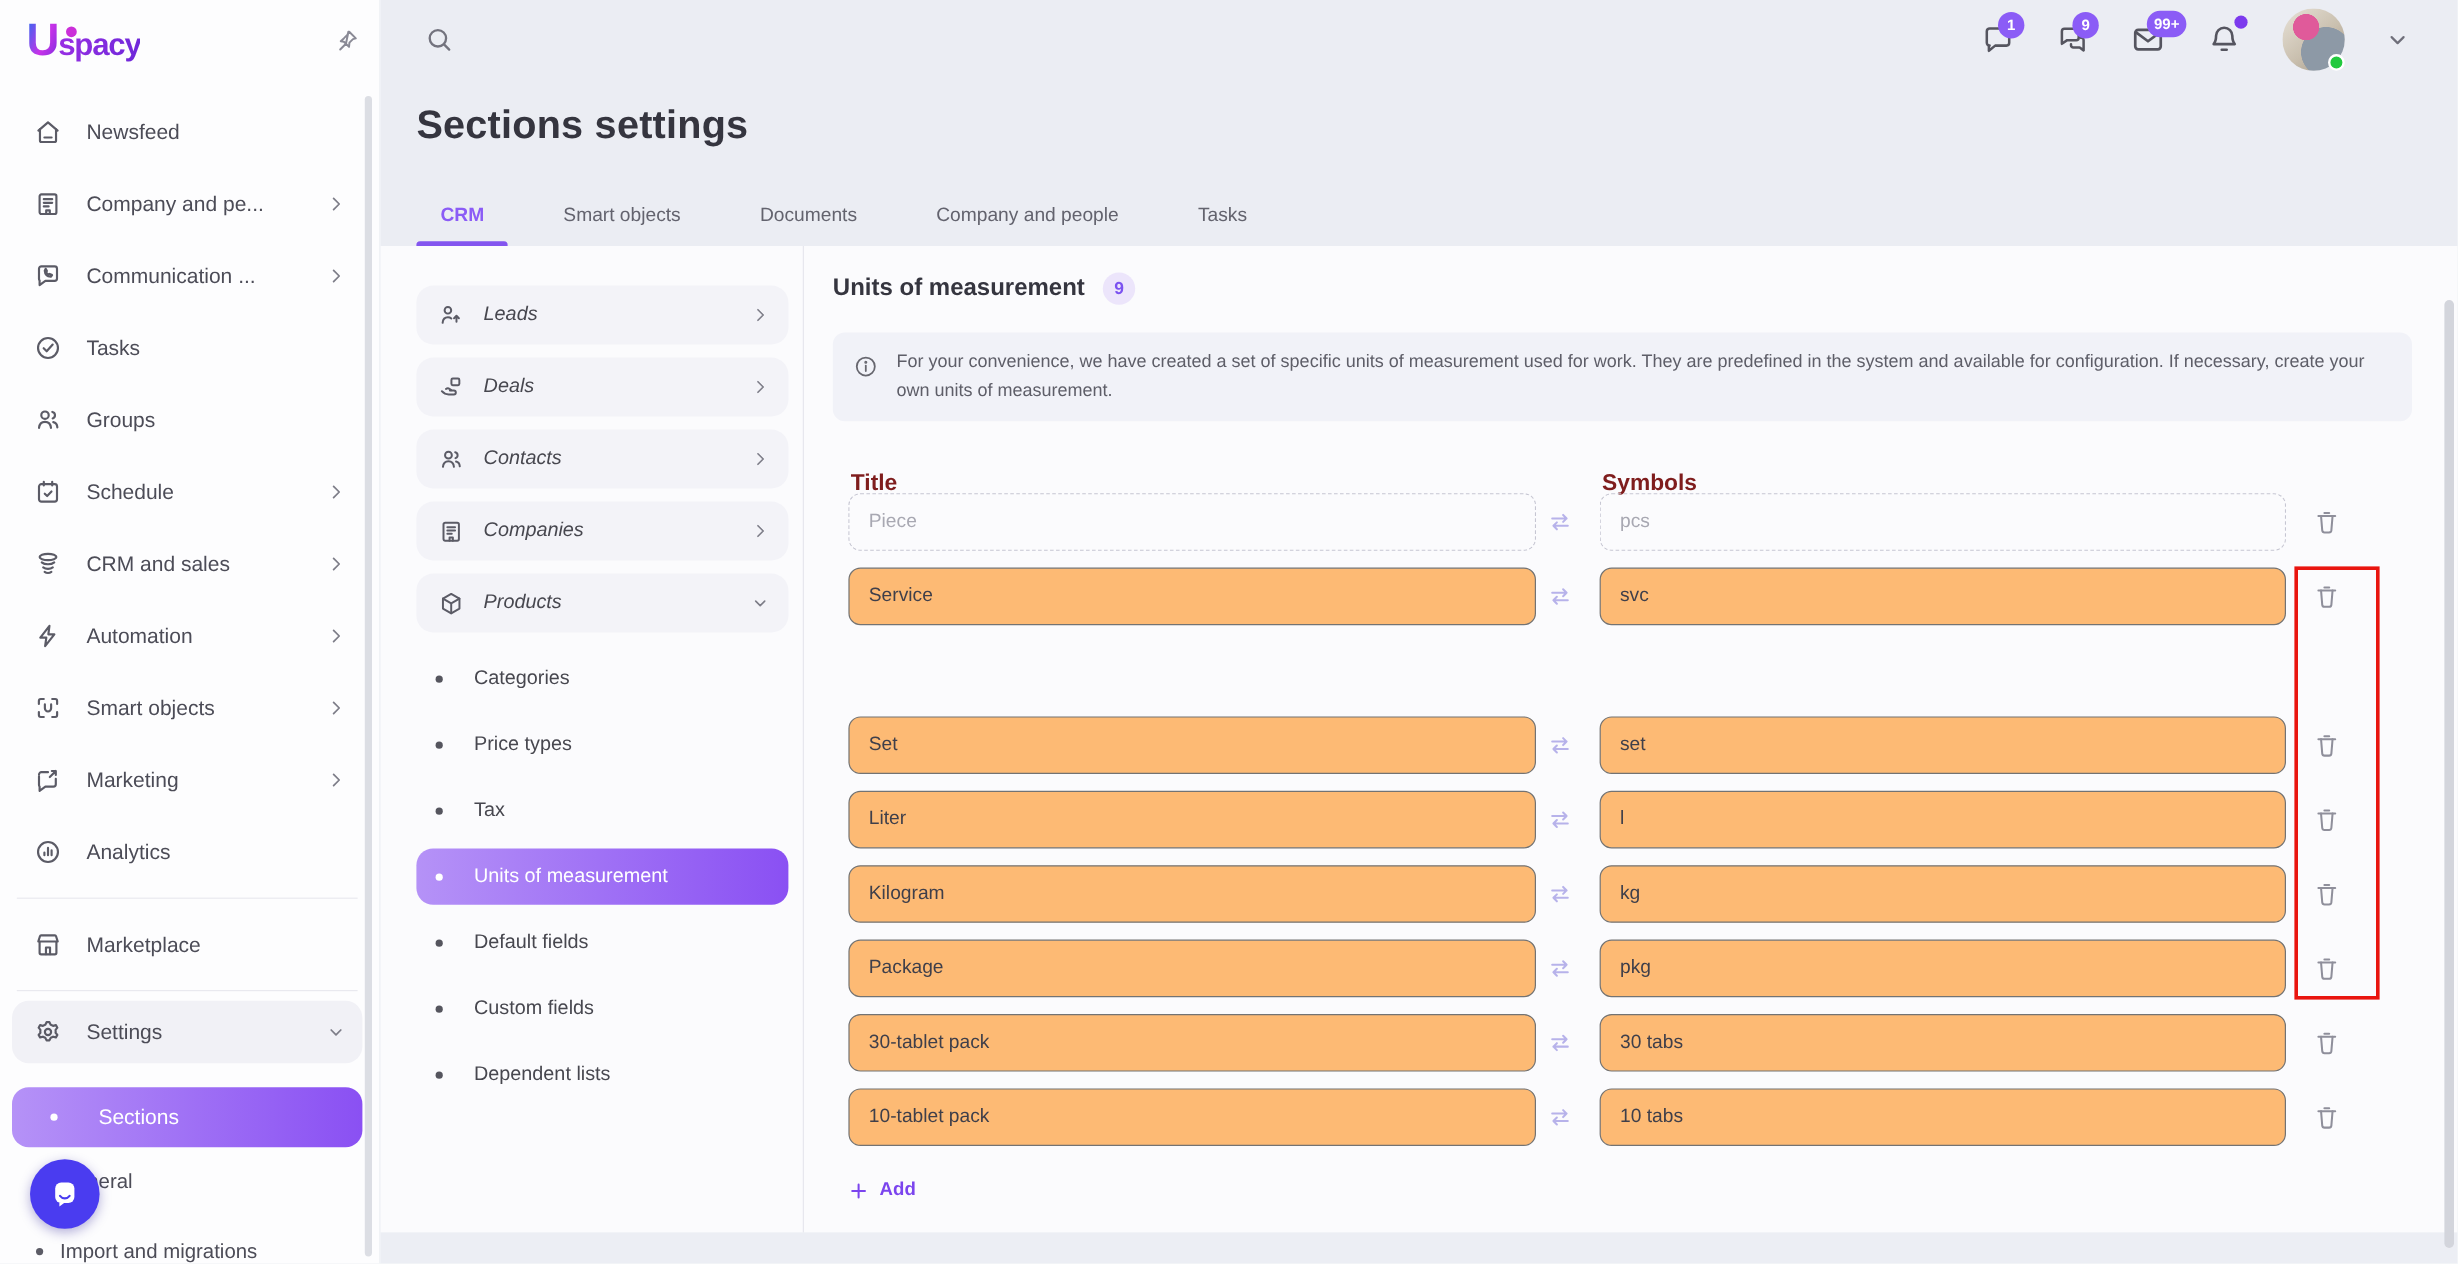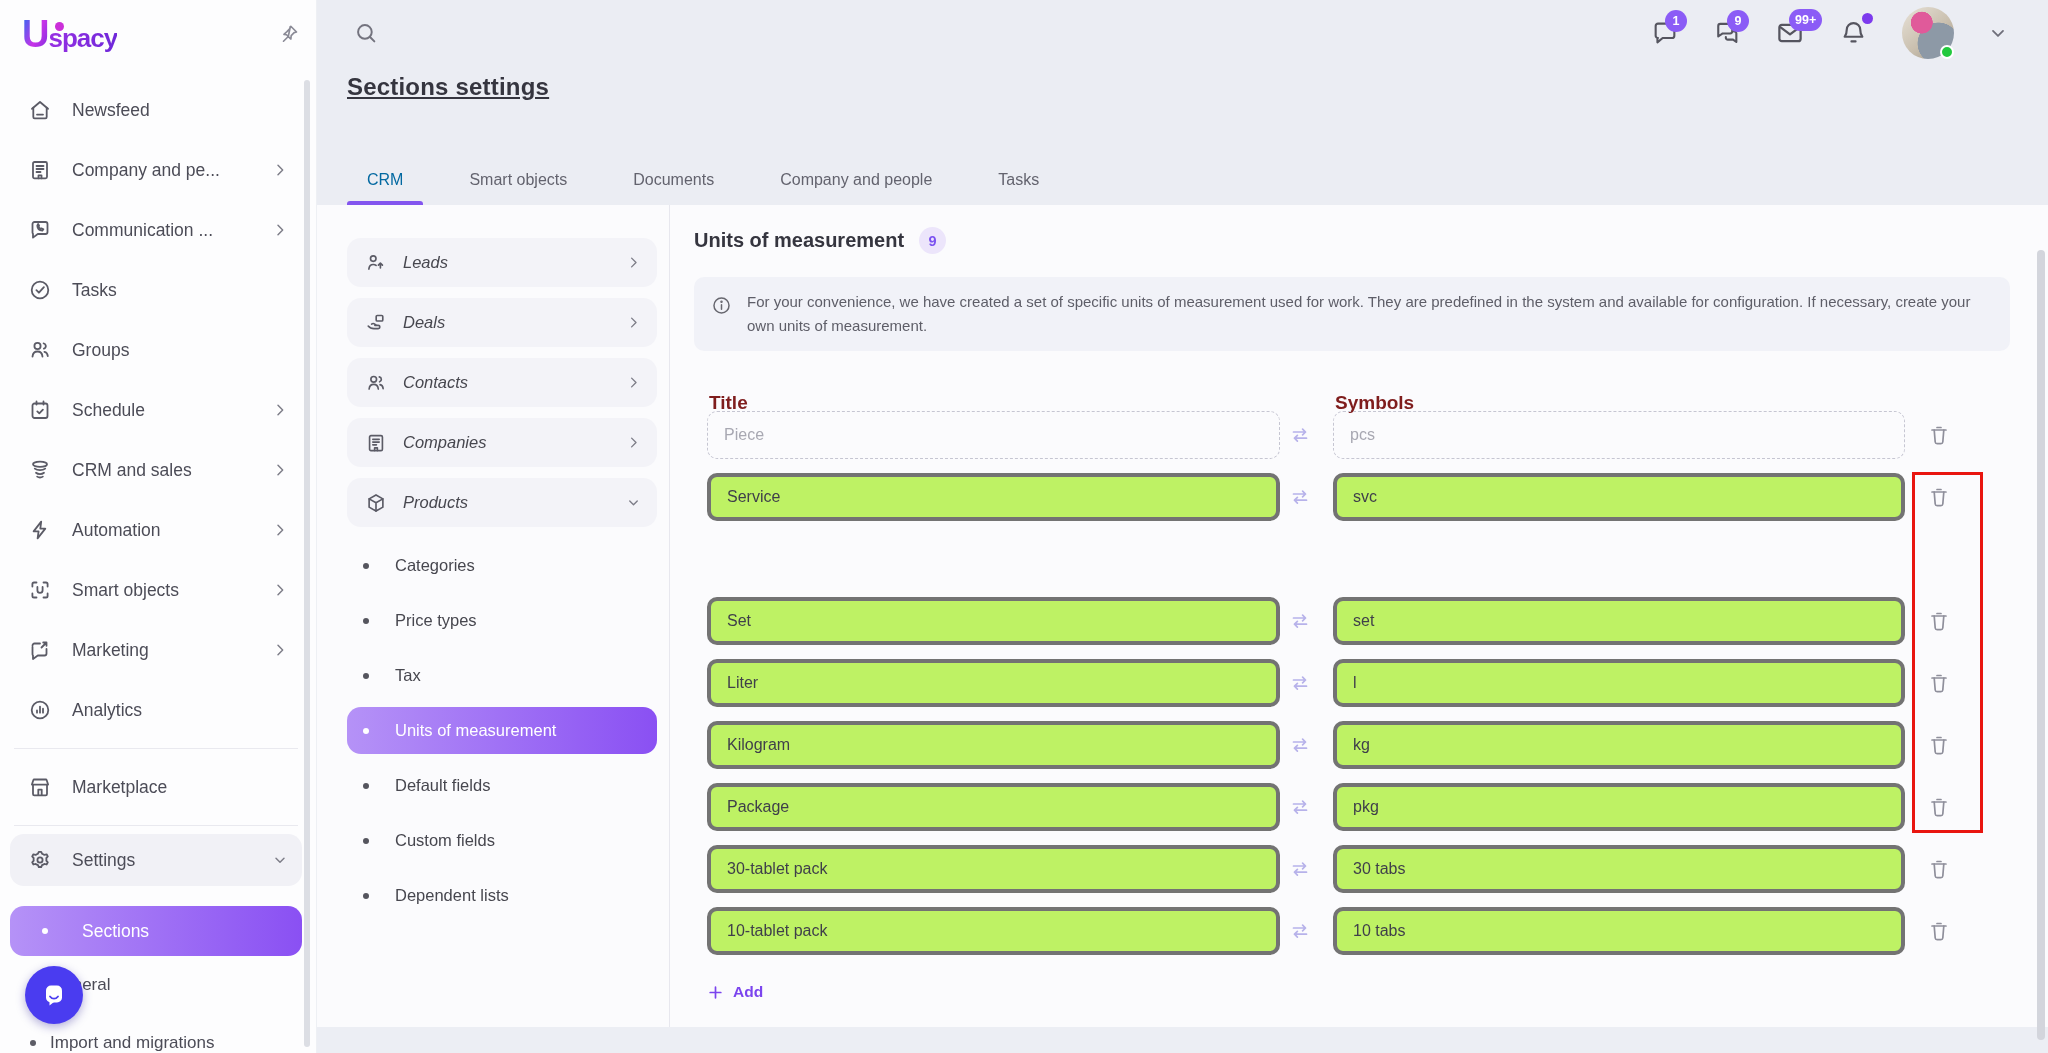--- a/index.html
+++ b/index.html
@@ -84,26 +84,26 @@
       linear-gradient(140deg,#e8e2d8 0%,#c9bfae 55%,#9d9486 100%);
   }
   .avatar-status {
     position:absolute; right:0px; bottom:0px; width:14px; height:14px; border-radius:50%;
     background:#22c93e; border:2.5px solid #ffffff;
   }
   .tb-caret { color:#6f6f7a; cursor:pointer; }
 
   
   .page-header { position:absolute; left:317px; right:0; top:65px; height:140px; background:#ebedf3; }
-  .page-title { position:absolute; left:30px; top:8px; font-size:24px; font-weight:700; color:#35353f; letter-spacing:.2px;text-decoration:underline; }
+  .page-title { position:absolute; left:30px; top:20px; font-size:33px; font-weight:700; color:#35353f; letter-spacing:.2px; }
   .tabs { position:absolute; left:30px; bottom:0; display:flex; gap:26px; }
   .tab {
     position:relative; padding:0 20px 16px 20px; font-size:16px; color:#63636e; cursor:pointer;
   }
-  .tab.active { color:#0369a1; font-weight:400; }
+  .tab.active { color:#8b5cf6; font-weight:700; }
   .tab.active::after {
     content:""; position:absolute; left:0; right:0; bottom:0; height:4px;
     border-radius:3px 3px 0 0; background:#8355ef;
   }
 
   
   .content-card { position:absolute; left:317px; right:0; top:205px; height:822px; background:#fbfbfd; }
   .vdivider { position:absolute; left:352px; top:0; bottom:0; width:1px; background:#e7e7ee; }
 
   
@@ -143,22 +143,22 @@
   }
   .info-box .i-icon { color:#67676f; margin-top:5px; flex:0 0 21px; }
   .info-box p { font-size:15px; line-height:1.6; color:#5e5e68; }
 
   .col-header { position:absolute; top:187px; font-size:19px; font-weight:700; color:#7f1d1d; }
   .col-header.title { left:15px; }
   .col-header.symbols { left:641px; }
 
   .unit-row { position:absolute; left:0; width:1316px; height:48px; }
   .unit-input {
-    position:absolute; top:0; height:48px; border:4px solid #737373; border-radius:10px;
-    background:#bef264; padding:0 16px; font-size:16px; color:#3f3f4a;
+    position:absolute; top:0; height:48px; border:1px solid #737373; border-radius:10px;
+    background:#fdba74; padding:0 16px; font-size:16px; color:#3f3f4a;
     font-family:"Liberation Sans", sans-serif; outline:none;
   }
   .unit-input.title-in { left:13px; width:573px; }
   .unit-input.symbol-in { left:639px; width:572px; }
   .unit-row.dashed .unit-input { border:1px dashed #c6c6d2; background:transparent; }
   .unit-input::placeholder { color:#a8a8b2; }
   .swap { position:absolute; left:594px; top:12px; color:#b7b2ea; }
   .trash-btn { position:absolute; left:1233px; top:12px; color:#8f8f9b; cursor:pointer; }
 
   .red-highlight {

